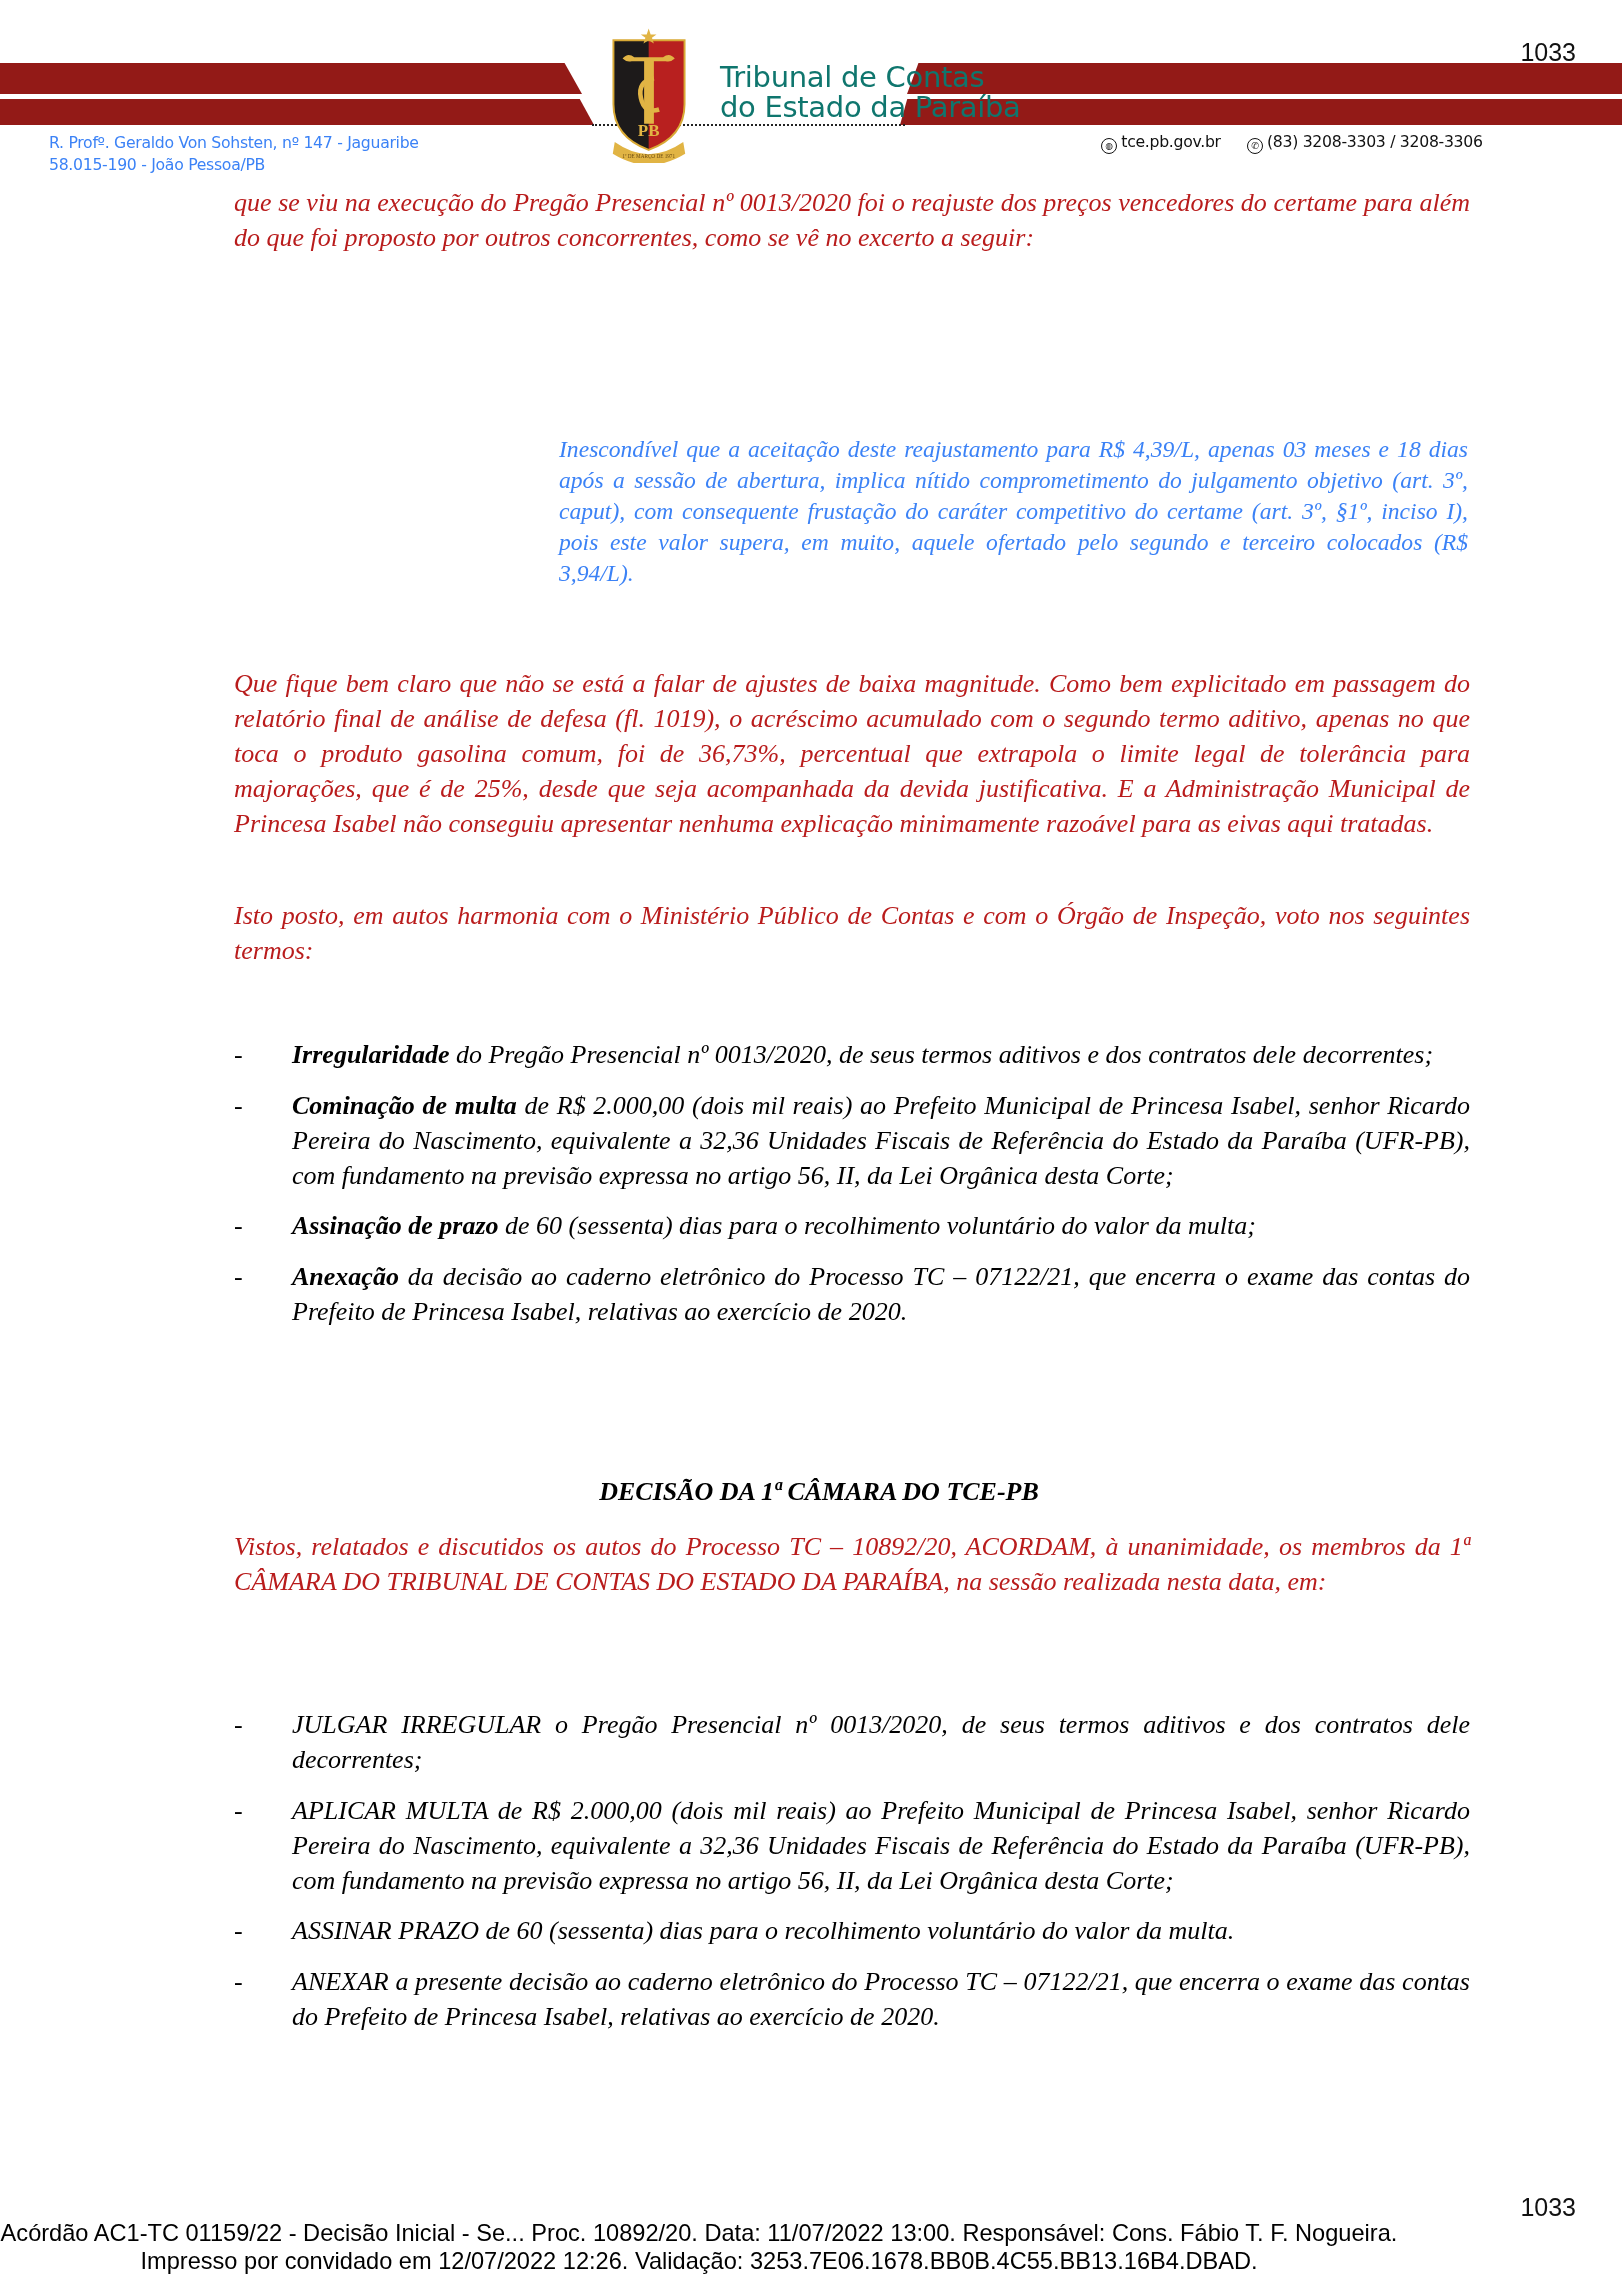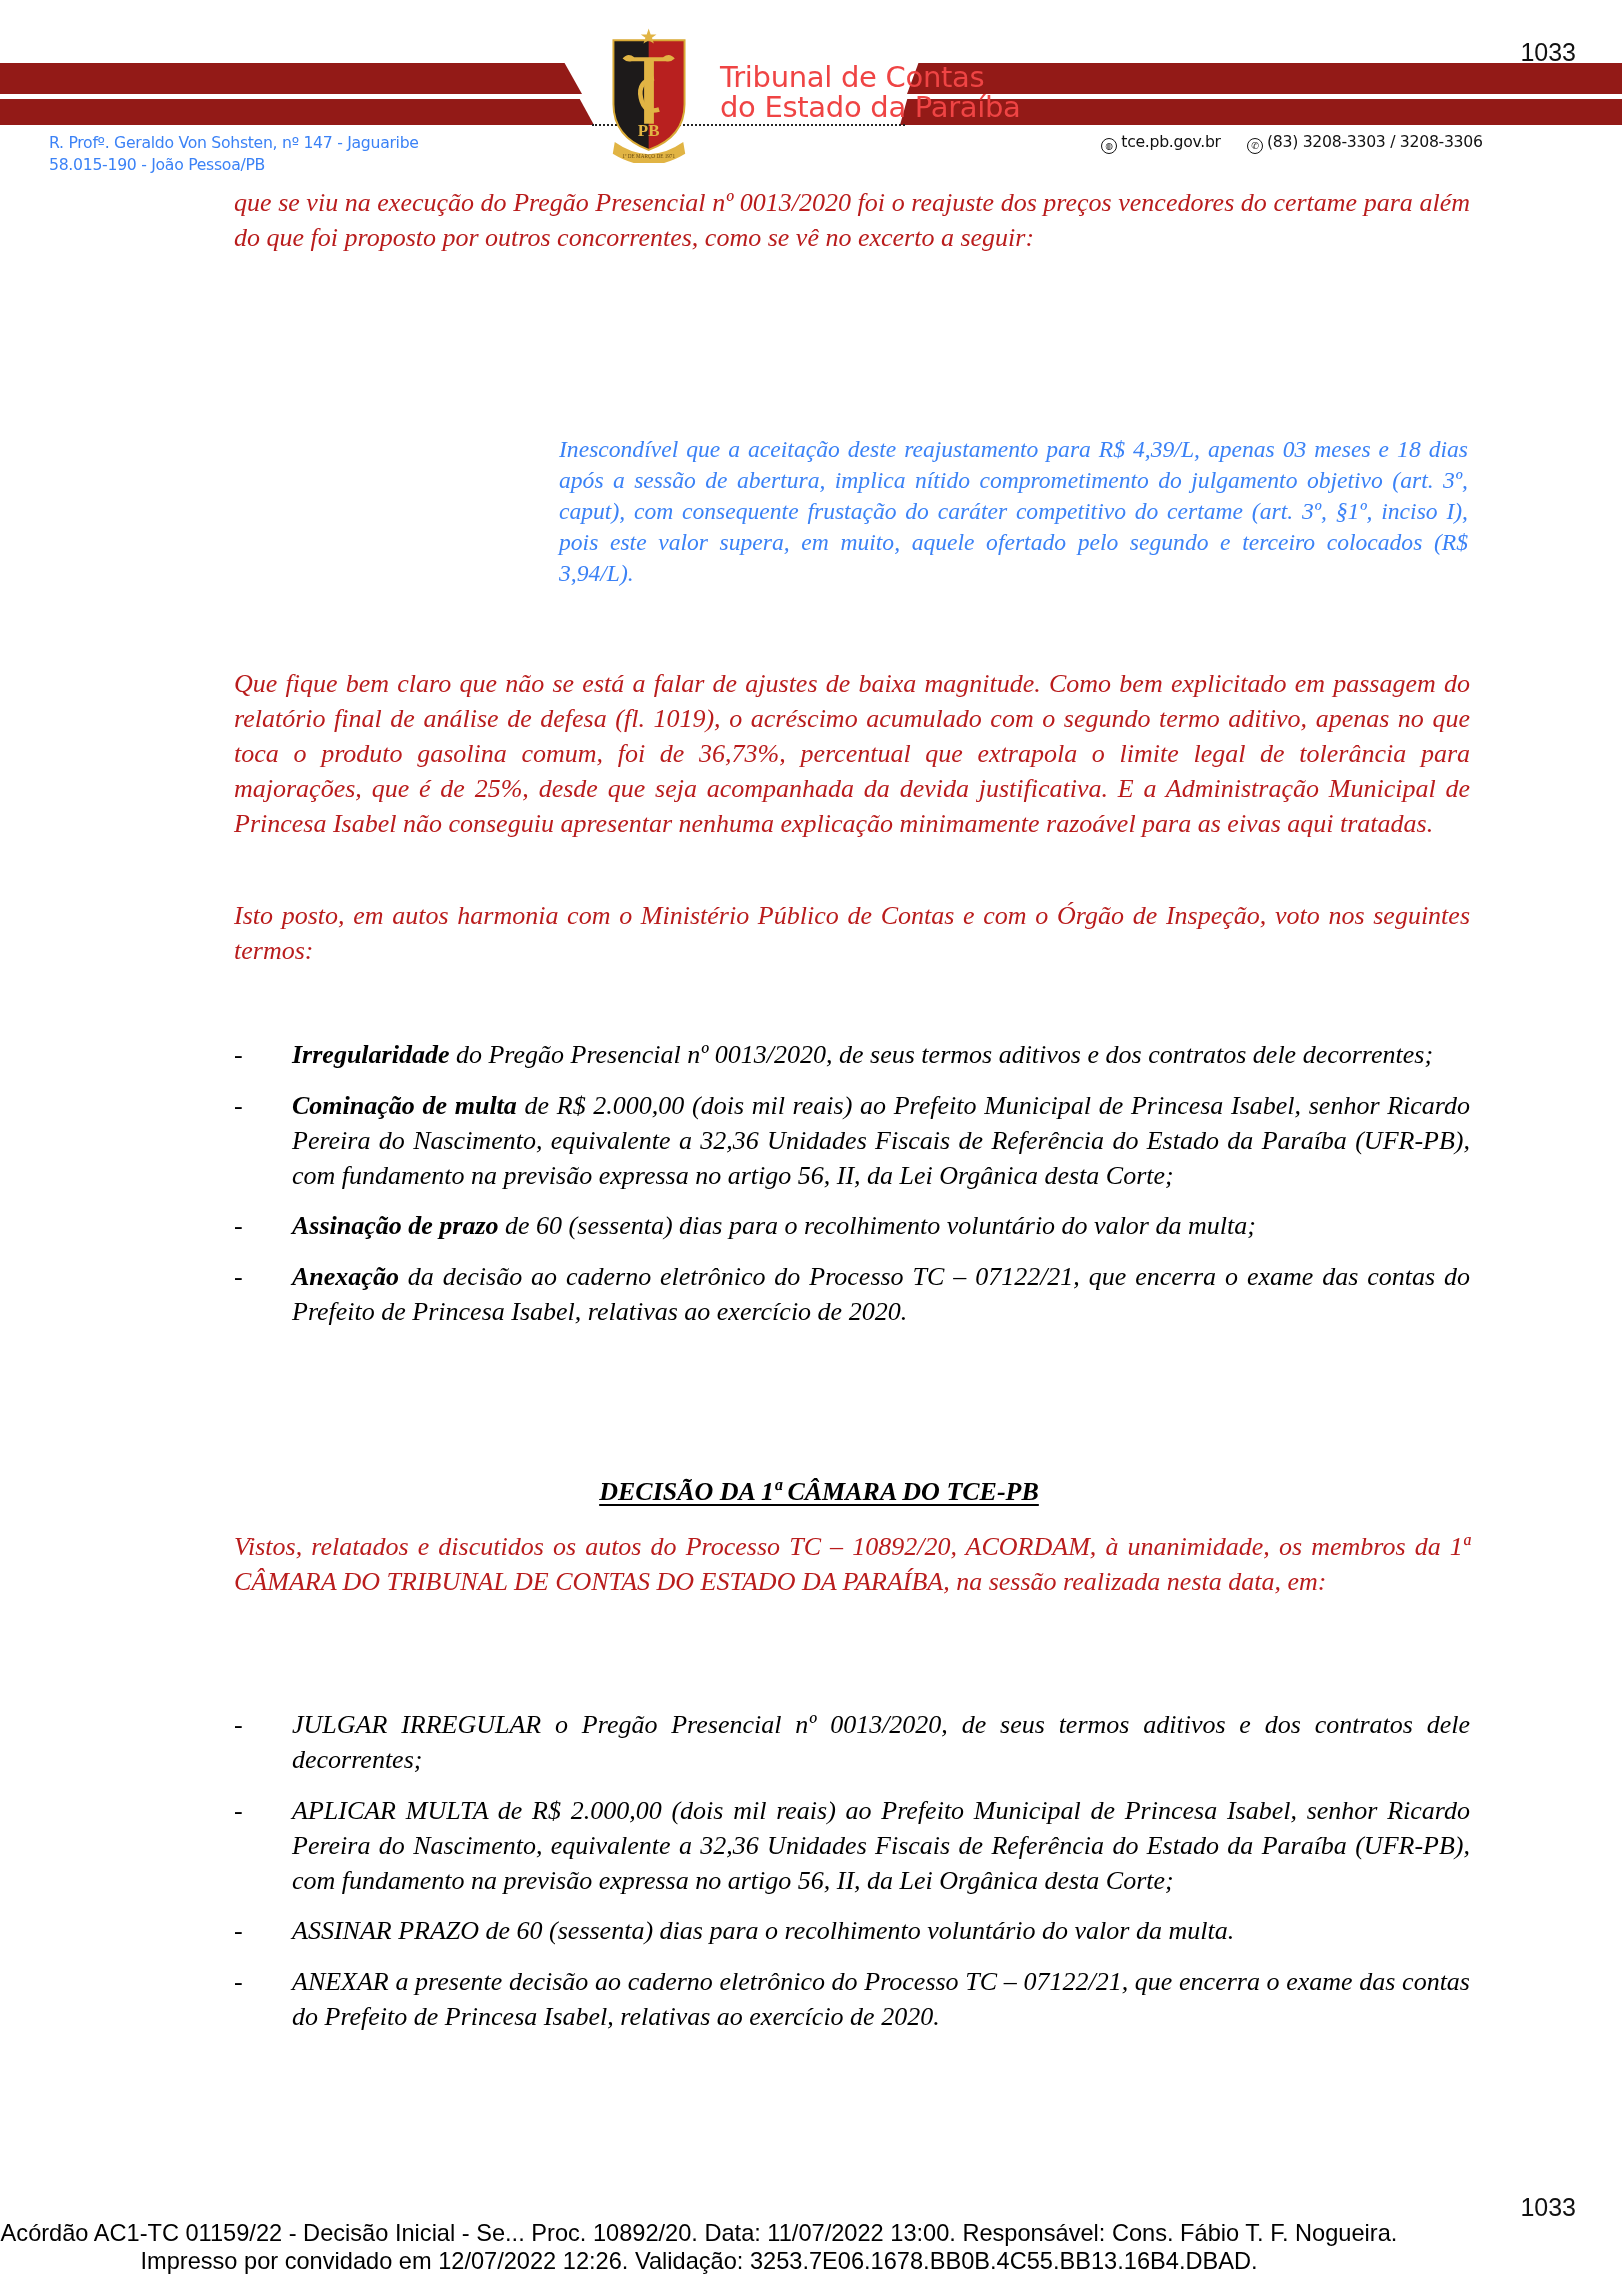--- a/index.html
+++ b/index.html
@@ -8,37 +8,37 @@
 
   
   .bar { position: absolute; background: #931a17; }
   .bar-l1 { left: 0; top: 63px; width: 582px; height: 31px; clip-path: polygon(0 0, 97% 0, 100% 100%, 0 100%); border-top-right-radius: 9.2px; }
   .bar-l2 { left: 0; top: 99px; width: 594px; height: 26px; clip-path: polygon(0 0, 97.6% 0, 100% 100%, 0 100%); }
   .bar-r1 { left: 907px; top: 63px; width: 716px; height: 31px; clip-path: polygon(1.6% 0, 100% 0, 100% 100%, 0 100%); }
   .bar-r2 { left: 900px; top: 99px; width: 722px; height: 26px; clip-path: polygon(1.0% 0, 100% 0, 100% 100%, 0 100%); }
   .dotted { position: absolute; left: 592px; top: 124px; width: 313px; border-top: 2px dotted #222; }
 
   .logo { position: absolute; left: 608px; top: 26px; width: 82px; height: 137px; }
-  .org-name { position: absolute; left: 720px; top: 62px; font-family: "DejaVu Sans", sans-serif; font-size: 29px; line-height: 30px; color: #ef4444; letter-spacing: -0.3px; }
+  .org-name { position: absolute; left: 720px; top: 62px; font-family: "DejaVu Sans", sans-serif; font-size: 29px; line-height: 30px; color: #0f766e; letter-spacing: -0.3px; }
   .org-name div { white-space: nowrap; }
 
   .page-num-top { position: absolute; right: 46px; top: 38px; font-family: "Liberation Sans", sans-serif; font-size: 25px; color: #111; }
   .addr { position: absolute; left: 49px; top: 132px; font-family: "DejaVu Sans", sans-serif; font-size: 15.7px; line-height: 22px; color: #3b82f6; letter-spacing: -0.3px; }
   .contact { position: absolute; left: 1101px; top: 132px; font-family: "DejaVu Sans", sans-serif; font-size: 15.7px; color: #111; display: flex; gap: 26px; letter-spacing: -0.3px; white-space: nowrap; }
   .contact .ic { display: inline-block; width: 14.4px; height: 14.4px; border: 1.3px solid #111; border-radius: 50%; vertical-align: -2px; margin-right: 3.9px; font-size: 9.2px; line-height: 14.4px; text-align: center; }
 
   
   .body-text { position: absolute; left: 234px; width: 1236px; font-family: "Liberation Serif", serif; font-style: italic; font-size: 26px; line-height: 35px; color: #b91c1c; text-align: justify; }
   .quote { position: absolute; left: 559px; width: 909px; font-family: "Liberation Serif", serif; font-style: italic; font-size: 23.6px; line-height: 31px; color: #3b82f6; text-align: justify; }
   .list { position: absolute; left: 234px; width: 1236px; font-family: "Liberation Serif", serif; font-style: italic; font-size: 26px; line-height: 35px; color: #000; }
   .li { position: relative; padding-left: 58px; text-align: justify; }
   .li .dash { position: absolute; left: 0; top: 0; font-style: normal; }
   .li b { font-weight: bold; }
   .heading { position: absolute; left: 0; width: 1622px; top: 1477px; text-align: center; font-family: "Liberation Serif", serif; font-style: italic; font-weight: bold; font-size: 26px; }
-  .heading span { text-decoration: underline; text-decoration-thickness: 2px; text-underline-offset: 3.9px; margin-left: 16px; }
+  .heading span { text-decoration-thickness: 2px; text-underline-offset: 3.9px; margin-left: 16px; }
 
   
   .page-num-bottom { position: absolute; right: 46px; top: 2193px; font-family: "Liberation Sans", sans-serif; font-size: 25px; color: #111; }
   .footer { position: absolute; left: 0; width: 1398px; top: 2220px; text-align: center; font-family: "Liberation Sans", sans-serif; font-size: 23.6px; line-height: 27.5px; color: #000; }
 </style>
 </head>
 <body>
 
 <div class="page">
 

